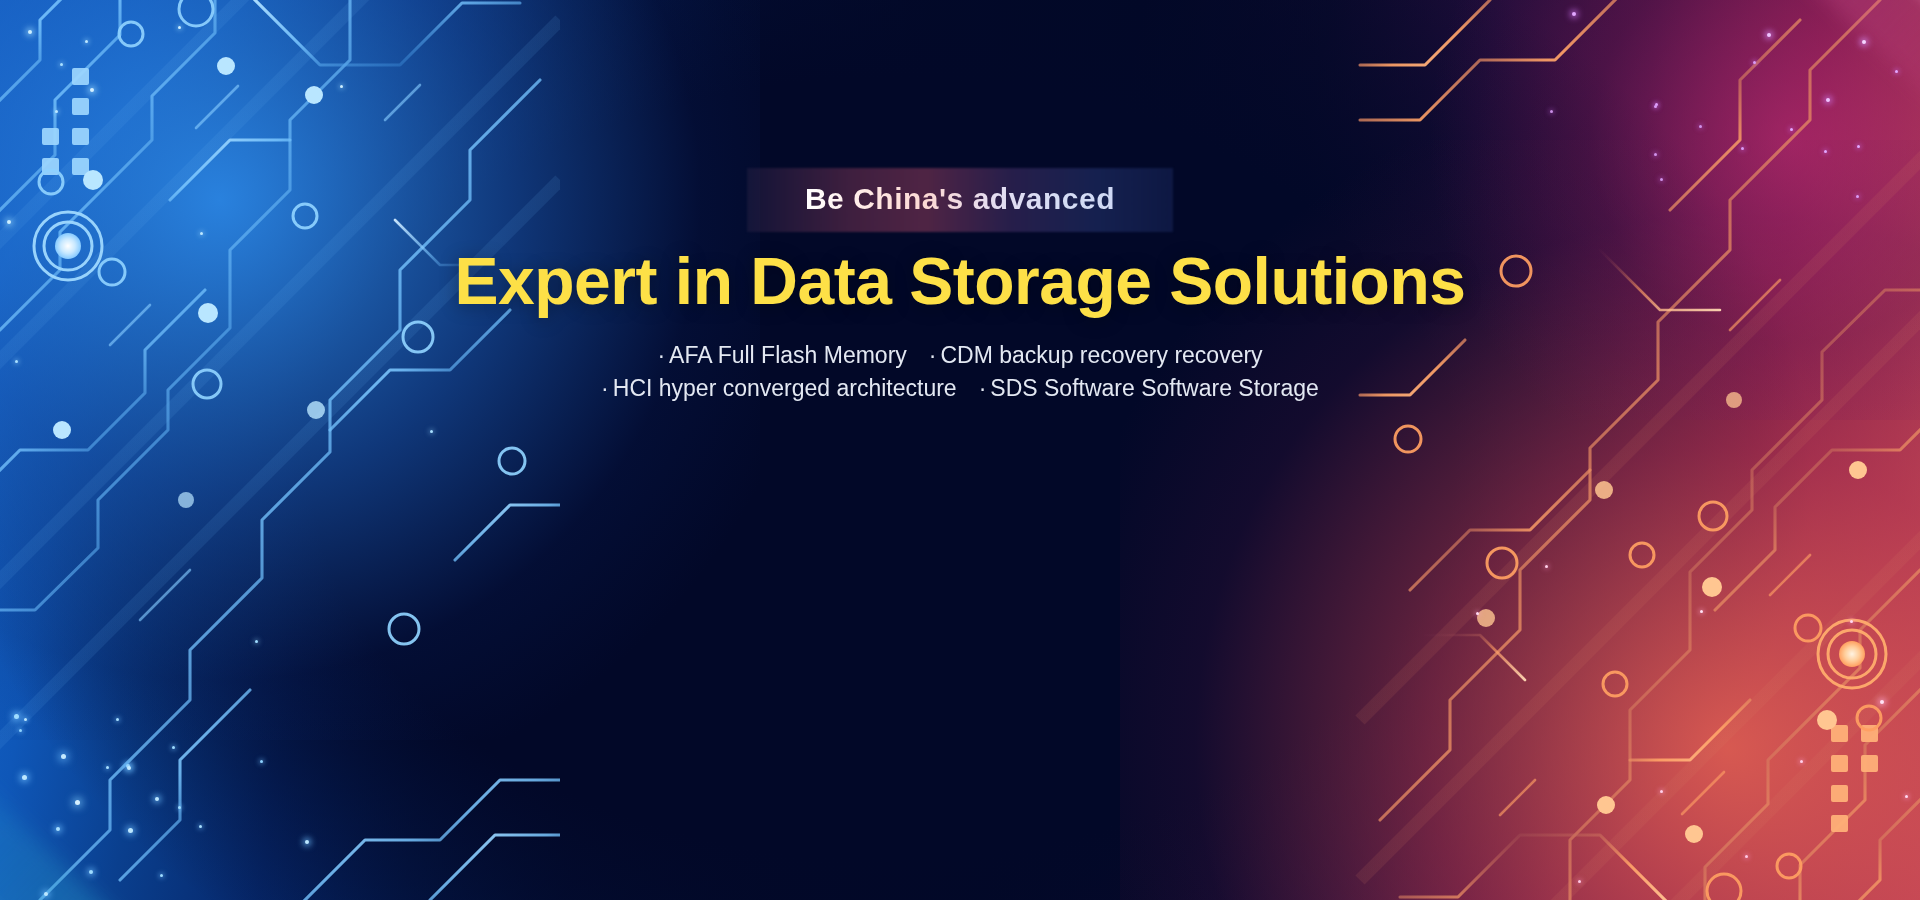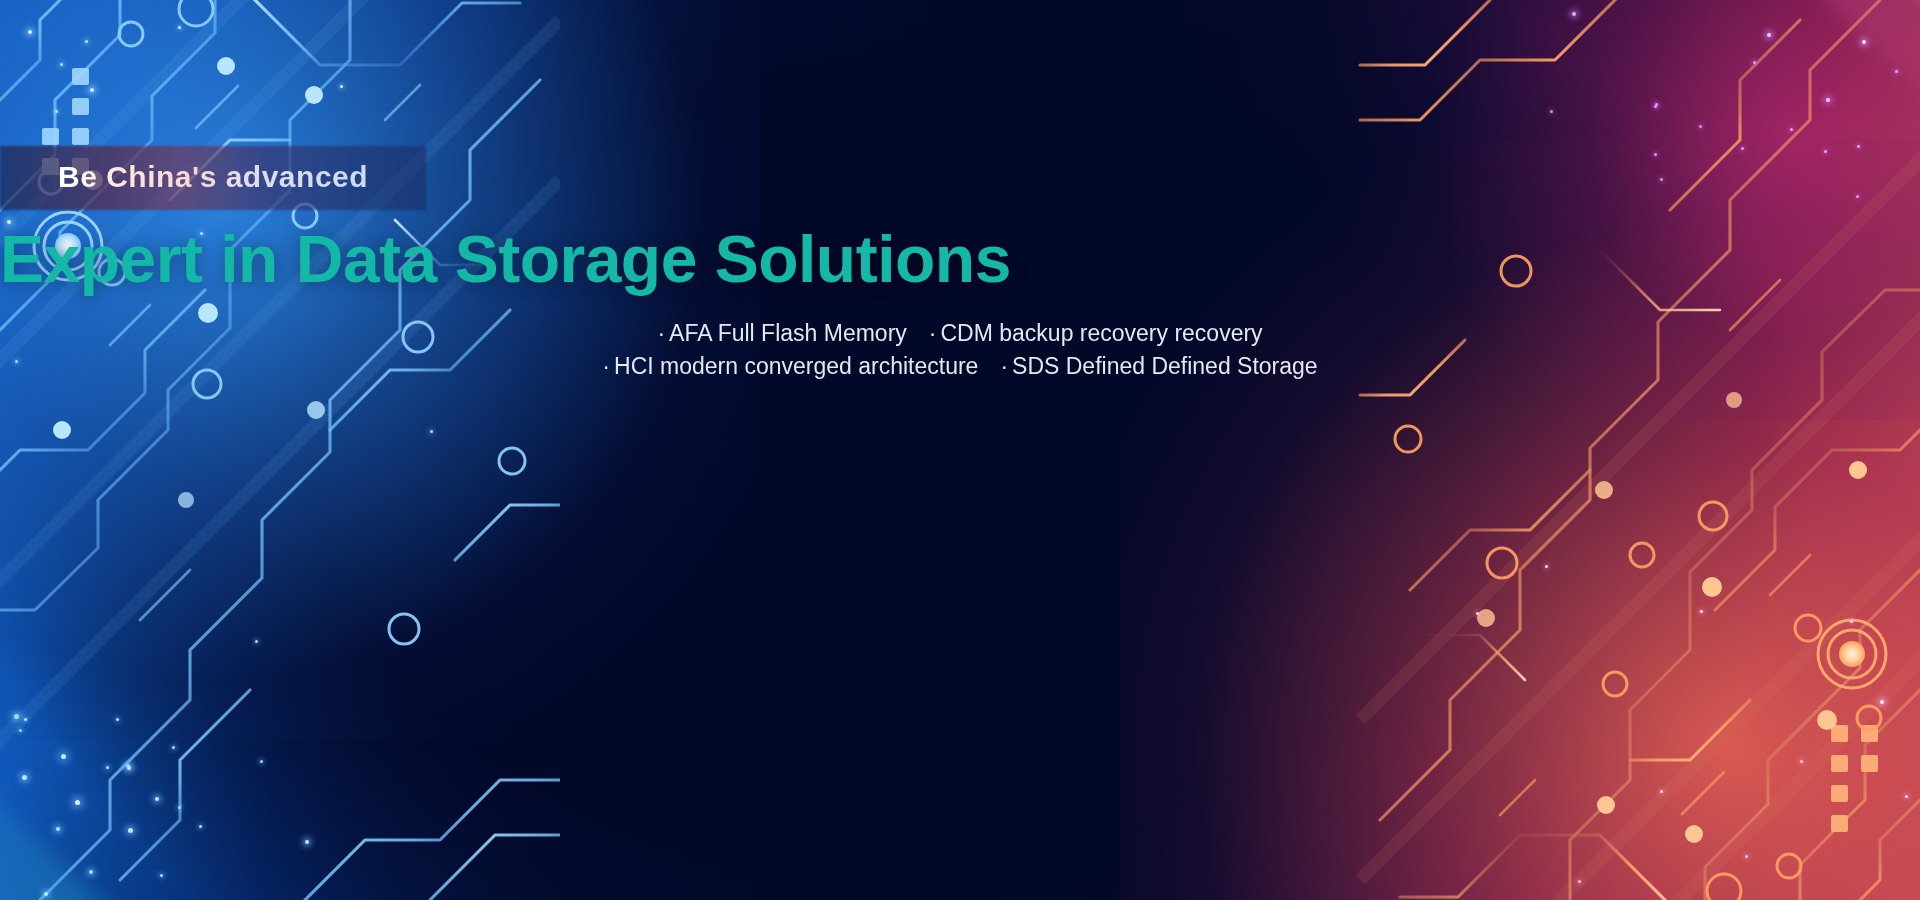--- a/index.html
+++ b/index.html
@@ -129,21 +129,22 @@
   .sparkles { position: absolute; inset: 0; pointer-events: none; }
   .spark {
     position: absolute;
     border-radius: 50%;
   }
 
   
   .content {
     position: absolute;
     left: 0; right: 0;
-    top: 146px;
+    top: 168px;
+    text-align: center;
     z-index: 20;
   }
 
   .eyebrow-wrap {
     position: relative;
     display: inline-block;
     padding: 14px 58px 16px 58px;
   }
   .eyebrow-wrap::before {
     content: "";
@@ -167,21 +168,21 @@
     -webkit-background-clip: text;
     background-clip: text;
     color: transparent;
     -webkit-text-fill-color: transparent;
   }
 
   .headline {
     margin: 14px 0 0 0;
     font-size: 66px;
     font-weight: bold;
-    color: #14b8a6;
+    color: #fde047;
     letter-spacing: -0.5px;
     line-height: 1.08;
     text-shadow: 0 2px 18px rgba(0,0,0,0.35);
   }
 
   .sub-block {
     margin-top: 22px;
     color: #e3e8f2;
     font-size: 23px;
     line-height: 1.42;
@@ -489,23 +490,23 @@
         <span class="bullet-item">
           <span class="bullet-dot">·</span><span>AFA Full Flash Memory</span>
         </span>
         <span class="bullet-item">
           <span class="bullet-dot">·</span><span>CDM backup recovery recovery</span>
         </span>
       </div>
 
       <div class="bullet-row">
         <span class="bullet-item">
-          <span class="bullet-dot">·</span><span>HCI modern converged architecture</span>
+          <span class="bullet-dot">·</span><span>HCI hyper converged architecture</span>
         </span>
         <span class="bullet-item">
-          <span class="bullet-dot">·</span><span>SDS Defined Defined Storage</span>
+          <span class="bullet-dot">·</span><span>SDS Software Software Storage</span>
         </span>
       </div>
     </div>
 
   </div>
 
 </div>
 
 </body></html>

